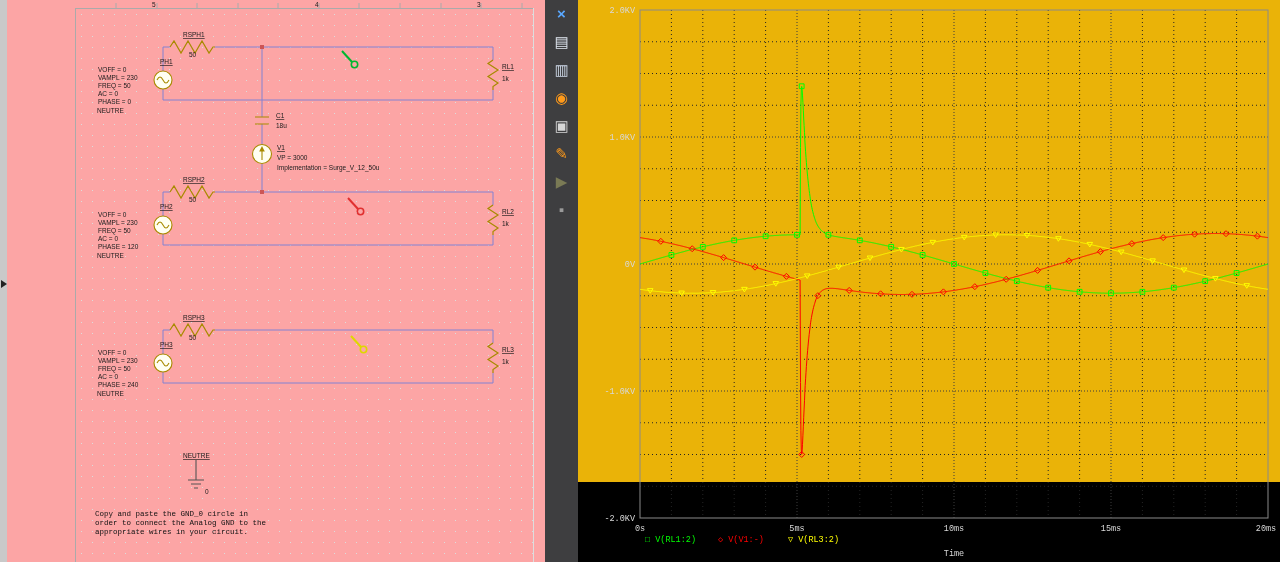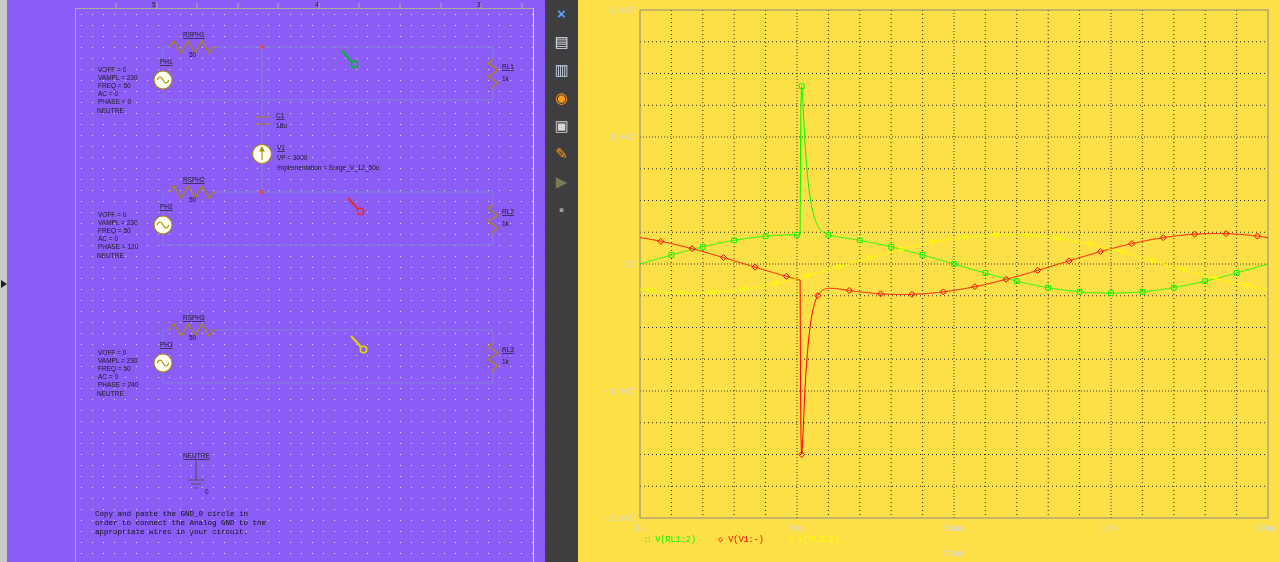--- a/index.html
+++ b/index.html
@@ -1,20 +1,20 @@
 <!DOCTYPE html>
 <html><head>
 <meta charset="utf-8">
 <style>
   html,body{margin:0;padding:0;background:#000;}
   body{width:1280px;height:562px;overflow:hidden;font-family:"Liberation Sans",sans-serif;}
   .app{display:flex;width:1280px;height:562px;}
 
   
-  .sch{width:545px;height:562px;background:#8b5cf6;position:relative;flex:none;}
+  .sch{width:545px;height:562px;background:#fca5a5;position:relative;flex:none;}
   .leftstrip{position:absolute;left:0;top:0;width:7px;height:562px;background:#c9c9c9;}
   .strip-arrow{position:absolute;left:1px;top:280px;width:0;height:0;
     border-top:4px solid transparent;border-bottom:4px solid transparent;border-left:6px solid #222;}
   .dotgrid{position:absolute;left:76px;top:9px;width:457px;height:553px;
     background-image:radial-gradient(#dcdcdc 0.6px, transparent 0.7px);background-size:11px 11px;}
   svg.schsvg{position:absolute;left:0;top:0;}
   .wire{stroke:#8282d2;fill:none;stroke-width:1;}
   .res{stroke:#a88a00;fill:none;stroke-width:1.2;}
   .src{fill:#fffff2;stroke:#a88a00;stroke-width:1.1;}
   .srcline{stroke:#a88a00;fill:none;stroke-width:1.1;}
@@ -33,21 +33,21 @@
     font-size:15px;line-height:1;cursor:pointer;border-radius:2px;}
   .c-blue{color:#5aa8ff;font-weight:bold;}
   .c-doc{color:#e2e9f2;}
   .c-doc2{color:#cfd9e8;}
   .c-orange{color:#ff9a1a;}
   .c-gray{color:#d6d6d6;}
   .c-olive{color:#7a7a55;}
   .c-dim{color:#9a9a9a;}
 
   
-  .plot{width:702px;height:562px;background:#fde047;position:relative;flex:none;}
+  .plot{width:702px;height:482px;background:#eab308;position:relative;flex:none;}
   .gmin{stroke:#242424;stroke-dasharray:1 3;stroke-width:1;}
   .gmaj{stroke:#3c3c3c;stroke-dasharray:1 2;stroke-width:1;}
   .pbox{fill:none;stroke:#8a8a8a;stroke-width:1;}
   .axlbl{font:8.5px "Liberation Mono",monospace;fill:#d8d8d8;}
   .leg{font:8.5px "Liberation Mono",monospace;}
 </style>
 </head>
 <body>
 
 <div class="app">

